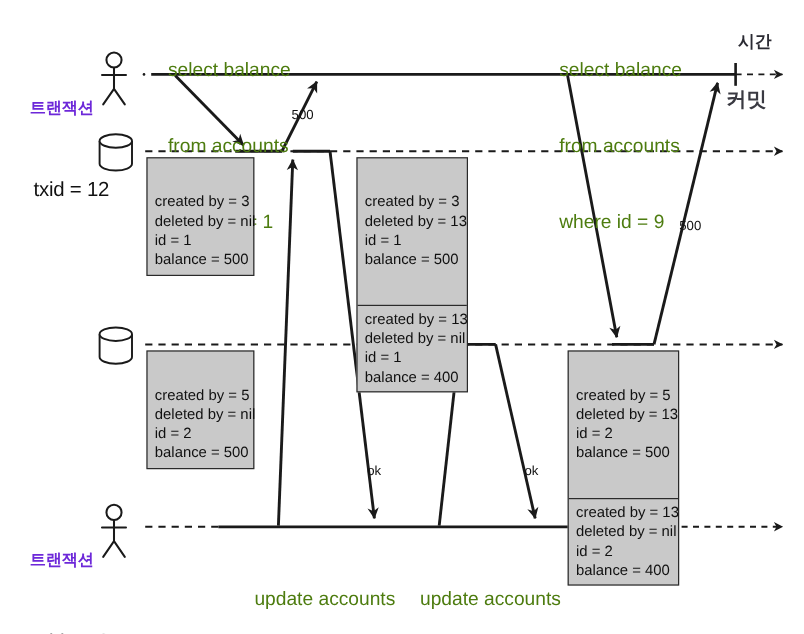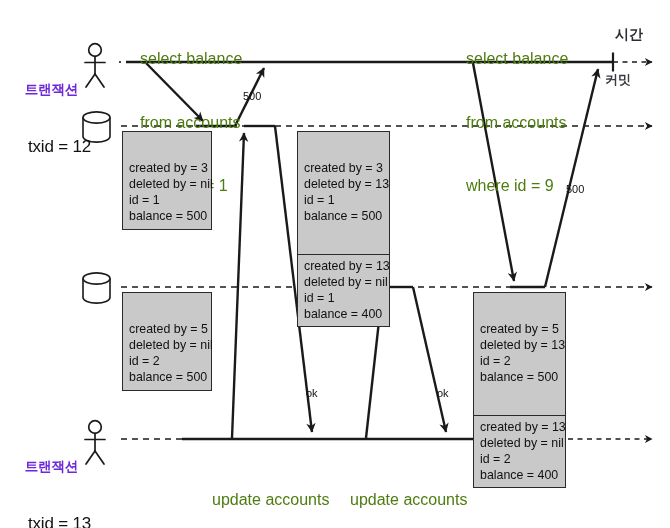--- a/index.html
+++ b/index.html
@@ -11,29 +11,29 @@
   #stage{position:absolute;left:0;top:0;width:670px;height:528px;}
   svg#canvas{position:absolute;left:0;top:0;width:670px;height:528px;}
 
   .lbl{position:absolute;white-space:pre;line-height:1.28;}
 
   
   .lane-title{
     text-align:right;font-size:14.5px;letter-spacing:-0.2px;
   }
   .lane-title .ko{display:block;font-weight:700;font-size:13.5px;color:#6d28d9;}
-  .lane-title .tx{display:block;font-size:17px;color:#111;margin-top:1px;padding-left:28px;}
+  .lane-title .tx{display:block;font-size:17px;color:#111;margin-top:12px;padding-left:28px;}
   .lane-title-db{font-size:14.5px;font-weight:700;color:#2b2b33;text-align:right;}
 
   
   .sql{font-size:16px;line-height:1.32;color:#4d7c0f;}
 
   
   .ann{font-size:11px;color:#111;}
-  .ann-ko{font-size:13px;color:#3a3a42;font-weight:700;}
+  .ann-ko{font-size:17px;color:#3a3a42;font-weight:700;}
   .ann-time{font-size:14px;color:#2b2b33;font-weight:700;}
 
   
   .tuplebox{
     position:absolute;background:#c9c9c9;border:1.4px solid #2a2a2a;
     box-sizing:border-box;
   }
   .tuplebox .seg{
     padding:3px 6px 4px 6px;
     margin-top:25px;

